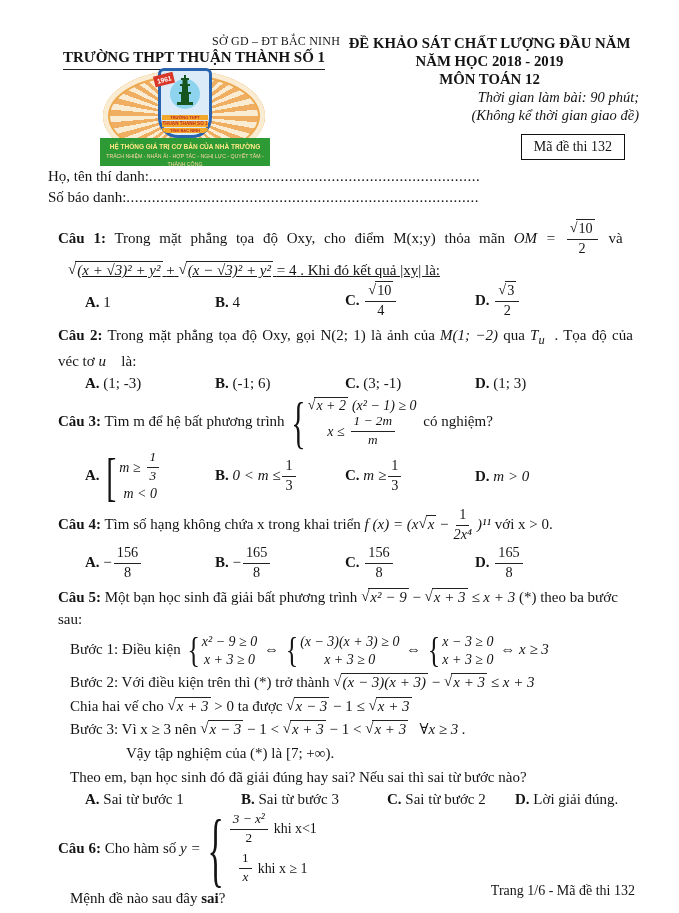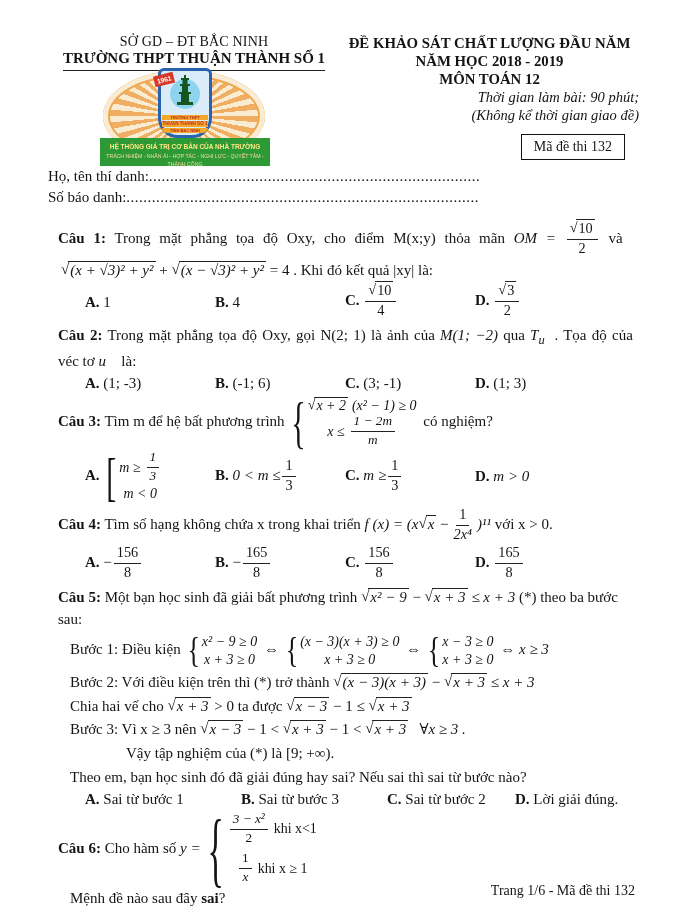--- a/index.html
+++ b/index.html
@@ -3,21 +3,21 @@
 <meta charset="utf-8">
 <style>
   html,body{margin:0;padding:0;background:#fff;}
   .page{position:relative;width:679px;height:913px;overflow:hidden;background:#fff;
         font-family:"Liberation Serif","DejaVu Serif",serif;font-size:15px;color:#141414;}
   .inner{padding:34px 40px 0 48px;}
 
   
   .hd{display:flex;}
   .hd-l{width:292px;text-align:center;position:relative;}
-  .dept{font-size:14px;letter-spacing:.2px;}
+  .dept{font-size:12px;letter-spacing:.2px;text-align:right;}
   .school{font-size:15px;font-weight:bold;display:inline-block;border-bottom:1.5px solid #222;padding-bottom:3px;}
   .hd-r{flex:1;text-align:center;}
   .ttl{font-weight:bold;font-size:14.8px;line-height:1.22;}
   .it{font-style:italic;font-size:14.5px;line-height:1.25;text-align:right;}
   .codewrap{text-align:right;padding-right:14px;margin-top:10px;}
   .code{display:inline-block;border:1.6px solid #111;padding:4px 12px;font-weight:normal;font-size:14px;}
 
   
   .logo{position:absolute;left:52px;top:30px;width:170px;height:102px;z-index:4;}
   .seal{position:absolute;left:3px;top:6px;width:162px;height:92px;border-radius:50%;
@@ -42,21 +42,21 @@
 
   
   .student{margin-top:6px;position:relative;z-index:1;}
   .st-line{line-height:1.4;white-space:nowrap;overflow:hidden;max-width:432px;}
   .dots{letter-spacing:.5px;}
 
   
   .content{margin-top:14px;}
   .q{margin:0 0 5px 0;}
   .qline{margin:2px 0 2px 10px;line-height:1.45;}
-  .qline.rad-line{margin-left:13px;}
+  .qline.rad-line{margin-left:20px;text-decoration:underline;}
   .qline.step{margin-left:22px;}
   .qline.vay{margin-left:78px;}
   .b{font-weight:bold;}
   .mi{font-style:italic;}
   .ws1{word-spacing:5px;}
   .ws2{word-spacing:1.5px;}
 
   .opts{display:flex;align-items:center;margin:2px 0 4px 37px;}
   .opts .o1{width:130px;}
   .opts .o2{width:130px;}
@@ -330,21 +330,21 @@
         </div>
         <div class="qline step">
           <span>Bước 3: Vì x ≥ 3 nên</span>
           <span class="rad mi"><span class="rsign">√</span><span class="rbar">x − 3</span></span>
           <span>− 1 &lt;</span>
           <span class="rad mi"><span class="rsign">√</span><span class="rbar">x + 3</span></span>
           <span>− 1 &lt;</span>
           <span class="rad mi"><span class="rsign">√</span><span class="rbar">x + 3</span></span>
           &nbsp;&nbsp;<span class="mi">∀x ≥ 3 .</span>
         </div>
-        <div class="qline vay">Vậy tập nghiệm của (*) là [9; +∞).</div>
+        <div class="qline vay">Vậy tập nghiệm của (*) là [7; +∞).</div>
         <div class="qline step">Theo em, bạn học sinh đó đã giải đúng hay sai? Nếu sai thì sai từ bước nào?</div>
         <div class="opts q5w">
           <span class="o1"><span class="b">A.</span> <span>Sai từ bước 1</span></span>
           <span class="o2"><span class="b">B.</span> <span>Sai từ bước 3</span></span>
           <span class="o3"><span class="b">C.</span> <span>Sai từ bước 2</span></span>
           <span class="o4"><span class="b">D.</span> <span>Lời giải đúng.</span></span>
         </div>
       </div>
 
       <div class="q">

